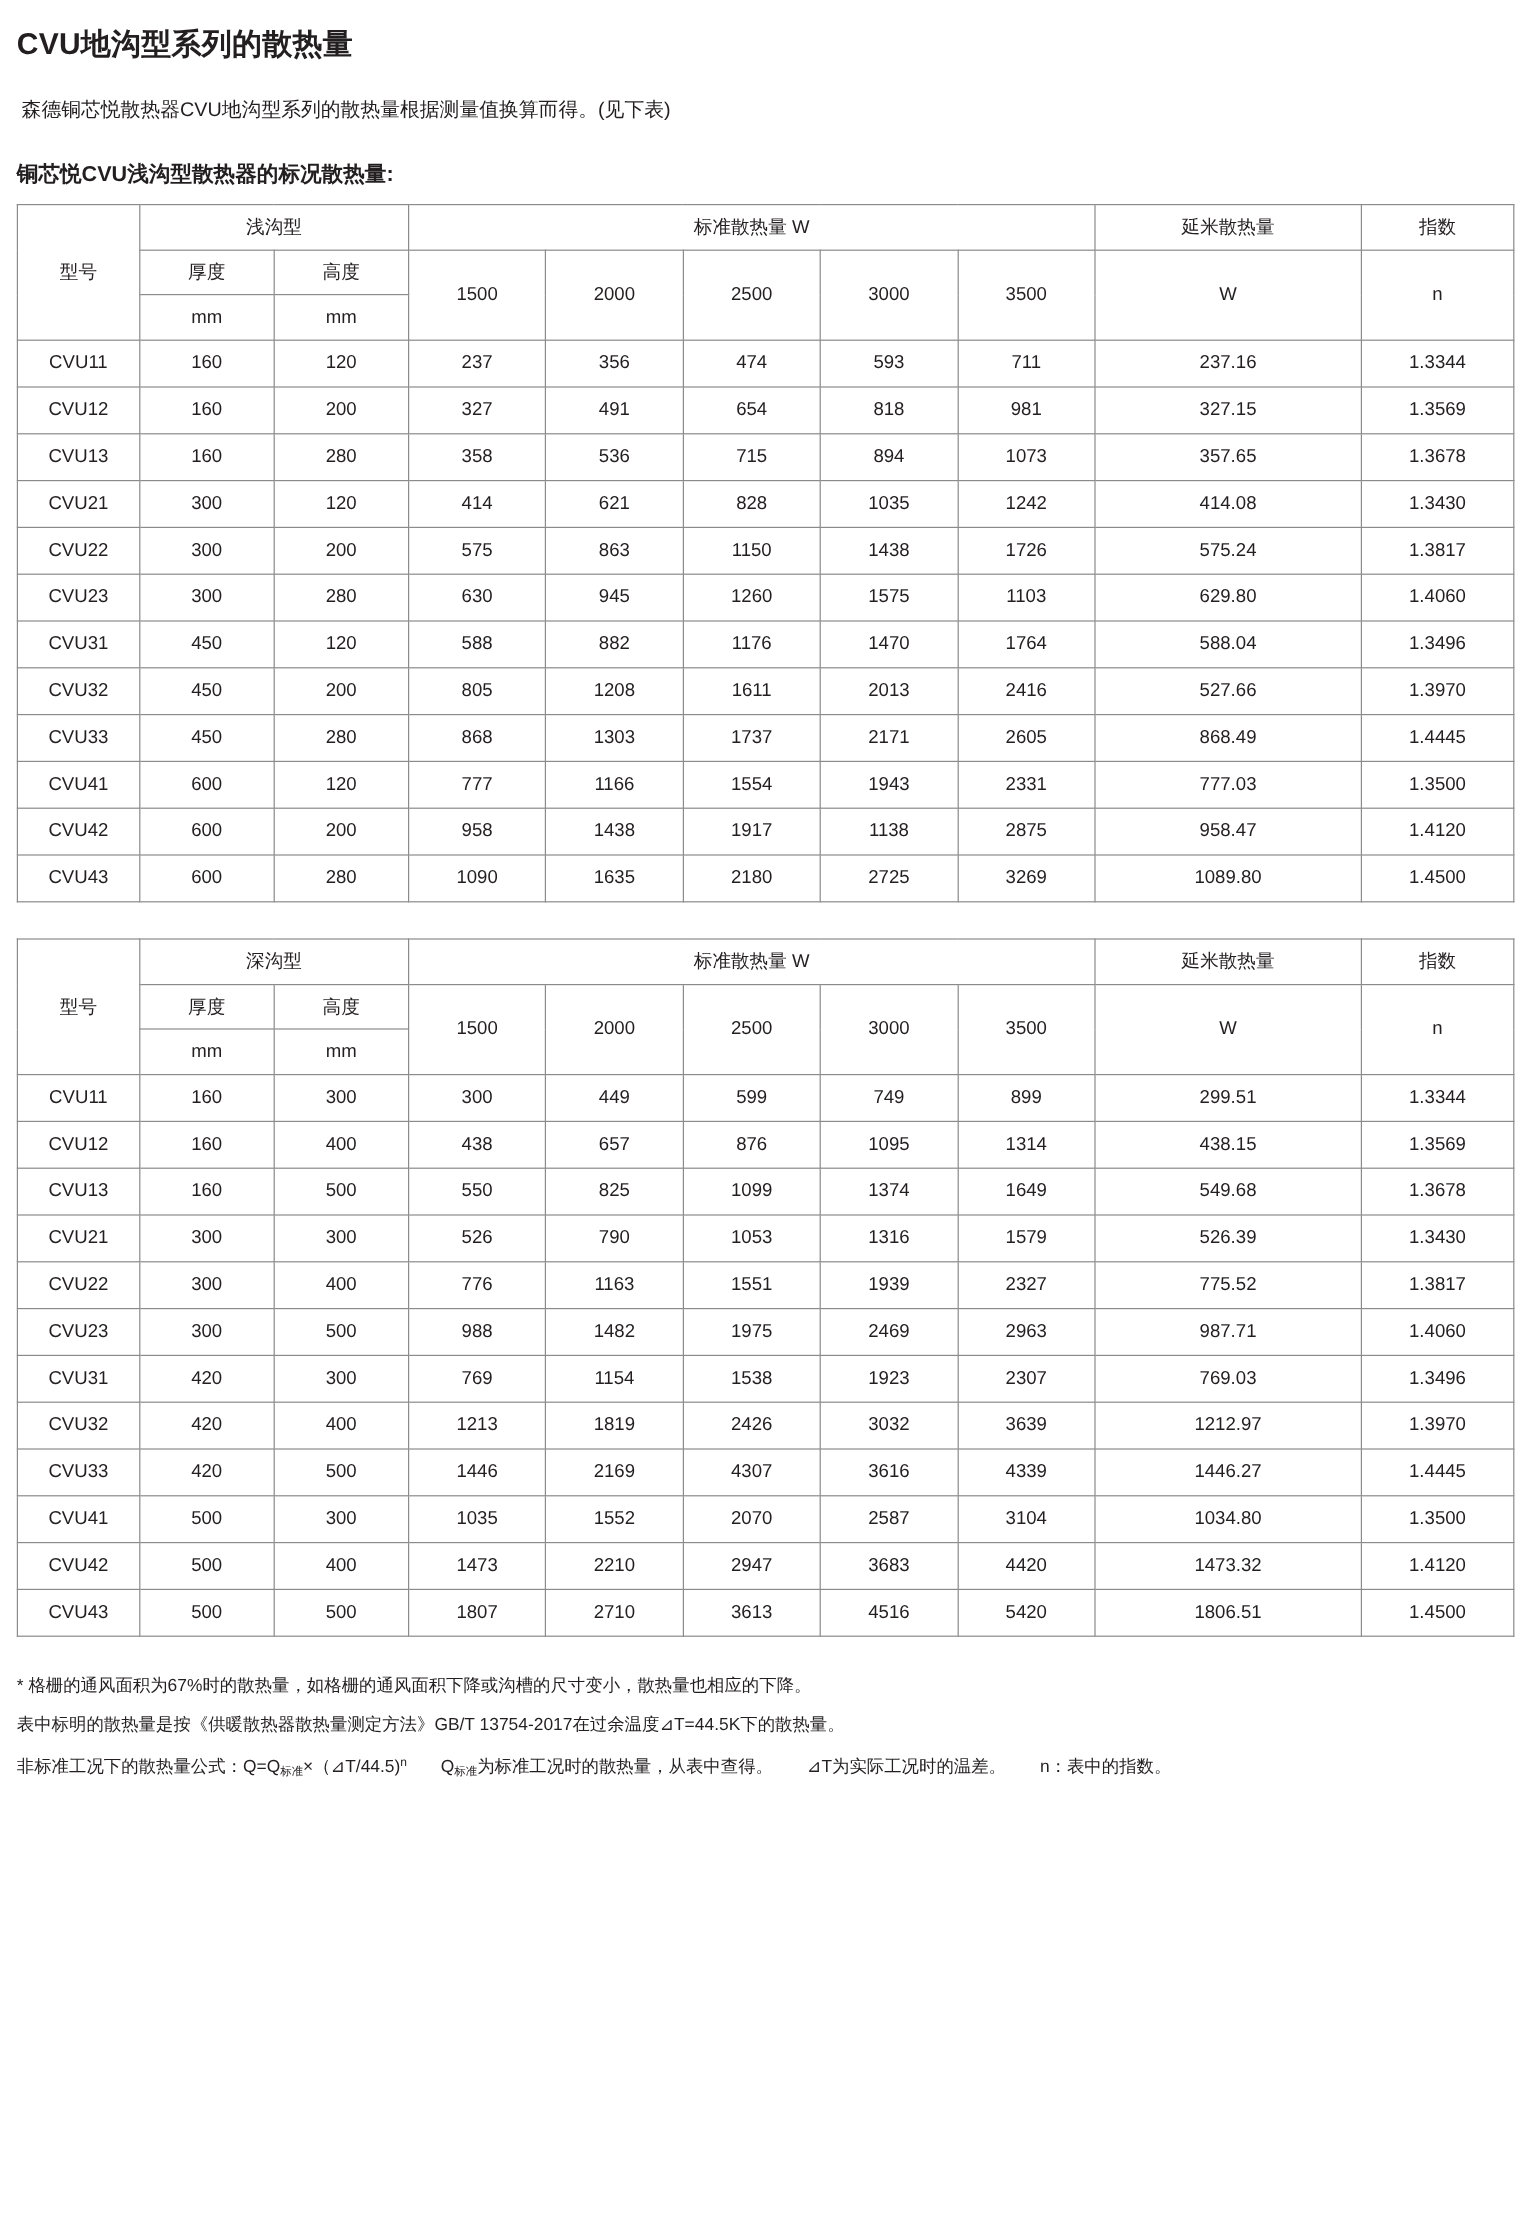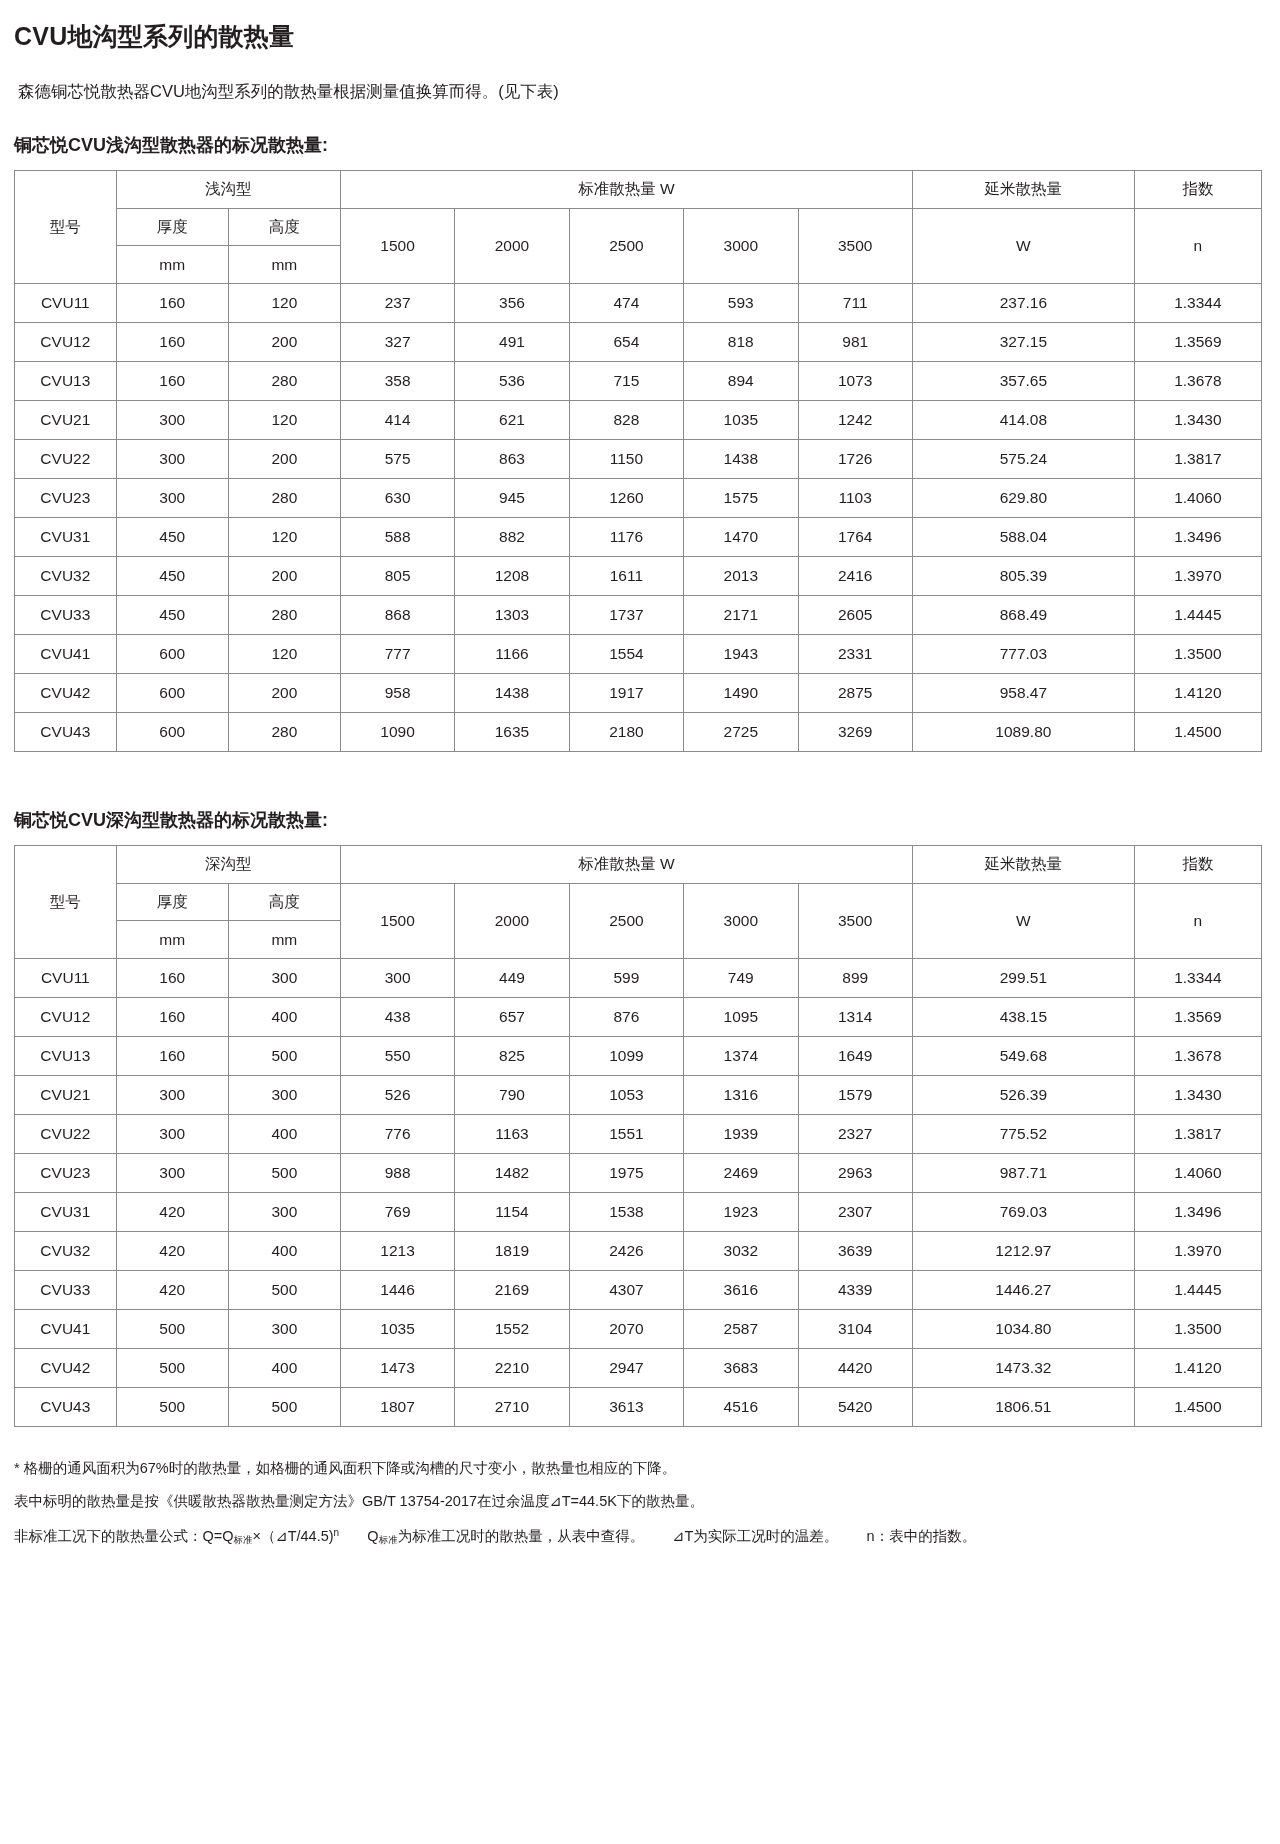--- a/index.html
+++ b/index.html
@@ -228,21 +228,21 @@
         </tr>
         <tr class="data-row">
           <td>CVU32</td>
           <td>450</td>
           <td>200</td>
           <td>805</td>
           <td>1208</td>
           <td>1611</td>
           <td>2013</td>
           <td>2416</td>
-          <td>805.39</td>
+          <td>527.66</td>
           <td>1.3970</td>
         </tr>
         <tr class="data-row">
           <td>CVU33</td>
           <td>450</td>
           <td>280</td>
           <td>868</td>
           <td>1303</td>
           <td>1737</td>
           <td>2171</td>
@@ -262,21 +262,21 @@
           <td>777.03</td>
           <td>1.3500</td>
         </tr>
         <tr class="data-row">
           <td>CVU42</td>
           <td>600</td>
           <td>200</td>
           <td>958</td>
           <td>1438</td>
           <td>1917</td>
-          <td>1490</td>
+          <td>1138</td>
           <td>2875</td>
           <td>958.47</td>
           <td>1.4120</td>
         </tr>
         <tr class="data-row">
           <td>CVU43</td>
           <td>600</td>
           <td>280</td>
           <td>1090</td>
           <td>1635</td>
@@ -284,21 +284,20 @@
           <td>2725</td>
           <td>3269</td>
           <td>1089.80</td>
           <td>1.4500</td>
         </tr>
       </tbody>
   </table>
 
   <div class="spacer-tables"></div>
 
-  <h2 class="section-title">铜芯悦CVU深沟型散热器的标况散热量:</h2>
 
   <table class="heat-table">
     <colgroup>
       <col class="col-model">
         <col class="col-dim">
         <col class="col-dim">
       <col class="col-std">
         <col class="col-std">
         <col class="col-std">
         <col class="col-std">

